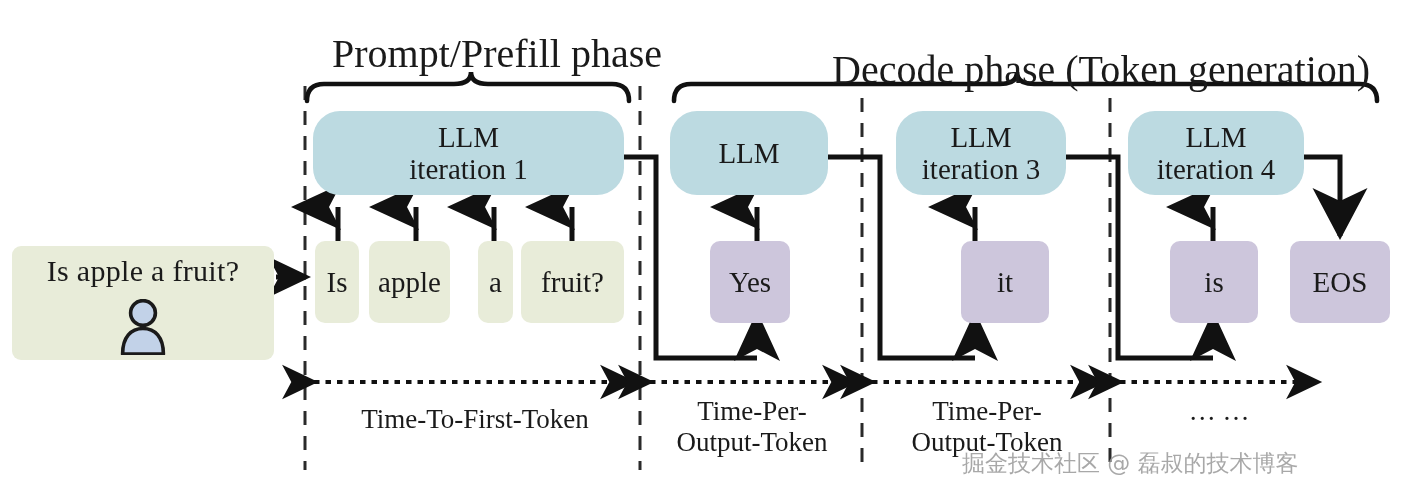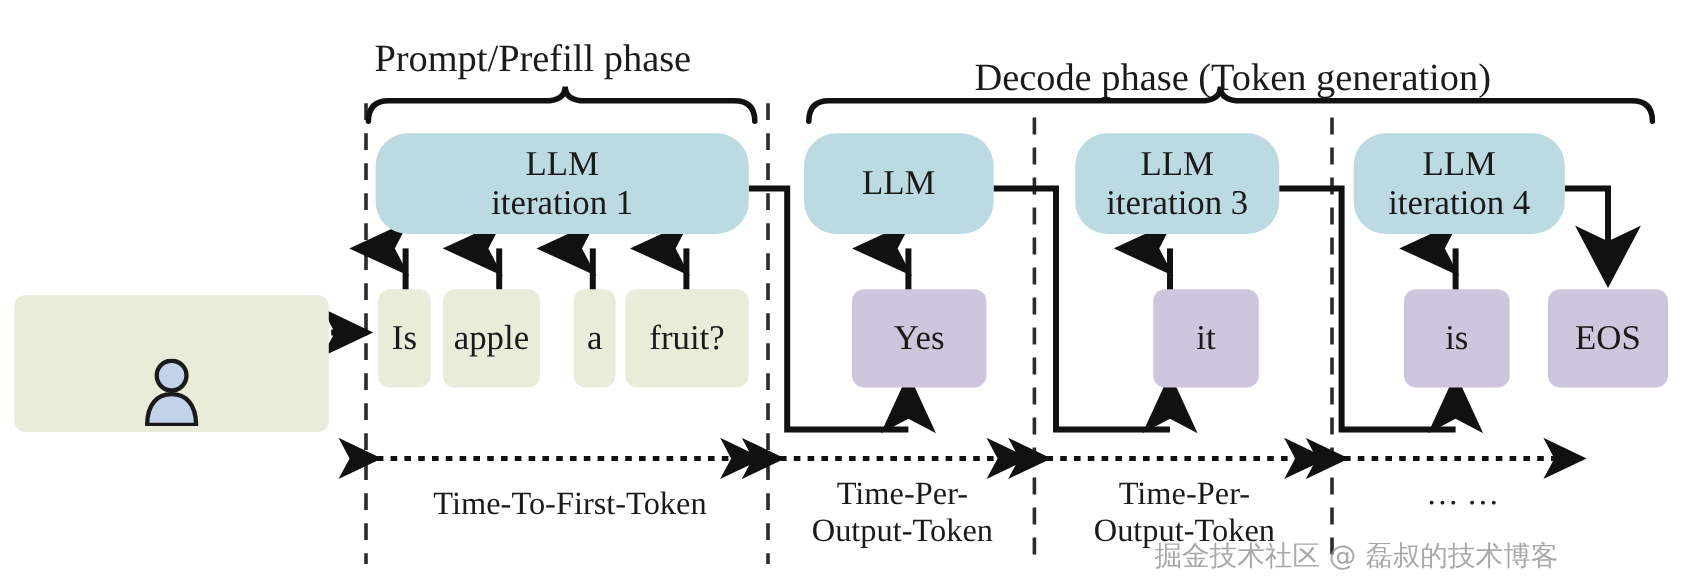--- a/index.html
+++ b/index.html
@@ -9,21 +9,21 @@
   .svglayer{position:absolute;left:0;top:0;width:1404px;height:488px;pointer-events:none;}
 
   
   .prompt-card{position:absolute;left:12px;top:246px;width:262px;height:114px;
     background:#e8ecd9;border-radius:9px;}
   .prompt-text{position:absolute;left:0;top:8px;width:262px;text-align:center;
     font-size:30px;letter-spacing:.3px;}
   .user-icon{position:absolute;left:101px;top:53px;width:60px;height:56px;}
 
   
-  .phase-label{position:absolute;font-size:32px;white-space:nowrap;}
+  .phase-label{position:absolute;font-size:40px;white-space:nowrap;margin-left:20px;}
   #prefill-label{left:312px;top:30px;}
   #decode-label{left:812px;top:46px;}
 
   
   .llm-box{position:absolute;background:#bcdae1;display:flex;flex-direction:column;
     align-items:center;justify-content:center;line-height:1.12;border-radius:27px;}
   .llm-box .l1{font-size:29px;}
   .llm-box .l2{font-size:29px;}
 
   
@@ -93,20 +93,21 @@
 
     <g stroke="#111" stroke-width="4.2" stroke-dasharray="5.5 6" fill="none">
       <line x1="314" y1="382" x2="632" y2="382" marker-start="url(#ah)" marker-end="url(#ah)"></line>
       <line x1="650" y1="382" x2="854" y2="382" marker-start="url(#ah)" marker-end="url(#ah)"></line>
       <line x1="872" y1="382" x2="1102" y2="382" marker-start="url(#ah)" marker-end="url(#ah)"></line>
       <line x1="1120" y1="382" x2="1318" y2="382" marker-start="url(#ah)" marker-end="url(#ah)"></line>
     </g>
   </svg>
 
   <div class="prompt-card">
+    <div class="prompt-text">Is apple a fruit?</div>
     <svg class="user-icon" viewBox="0 0 60 56">
       <circle cx="30" cy="14" r="12.4" fill="#c2d2e8" stroke="#1a1a1a" stroke-width="3.6"></circle>
       <path d="M9.6,55 C9.6,38 18,29.5 30,29.5 C42,29.5 50.4,38 50.4,55 Z" fill="#c2d2e8" stroke="#1a1a1a" stroke-width="3.6" stroke-linejoin="round"></path>
     </svg>
   </div>
 
   <div class="phase-label" id="prefill-label">Prompt/Prefill phase</div>
   <div class="phase-label" id="decode-label">Decode phase (Token generation)</div>
 
   <div class="llm-box" style="left:313px;top:111px;width:311px;height:84px;">
@@ -131,21 +132,21 @@
   <div class="tok green" style="left:369px;top:241px;width:81px;height:82px;">
     <span>apple</span>
   </div>
   <div class="tok green" style="left:478px;top:241px;width:35px;height:82px;">
     <span>a</span>
   </div>
   <div class="tok green" style="left:521px;top:241px;width:103px;height:82px;">
     <span>fruit?</span>
   </div>
 
-  <div class="tok purple" style="left:710px;top:241px;width:112px;height:82px;justify-content:center;">
+  <div class="tok purple" style="left:710px;top:241px;width:80px;height:82px;justify-content:center;">
     <span>Yes</span>
   </div>
   <div class="tok purple" style="left:932px;top:241px;width:88px;height:82px;margin-left:29px;">
     <span>it</span>
   </div>
   <div class="tok purple" style="left:1170px;top:241px;width:88px;height:82px;">
     <span>is</span>
   </div>
   <div class="tok purple" style="left:1290px;top:241px;width:100px;height:82px;">
     <span>EOS</span>

